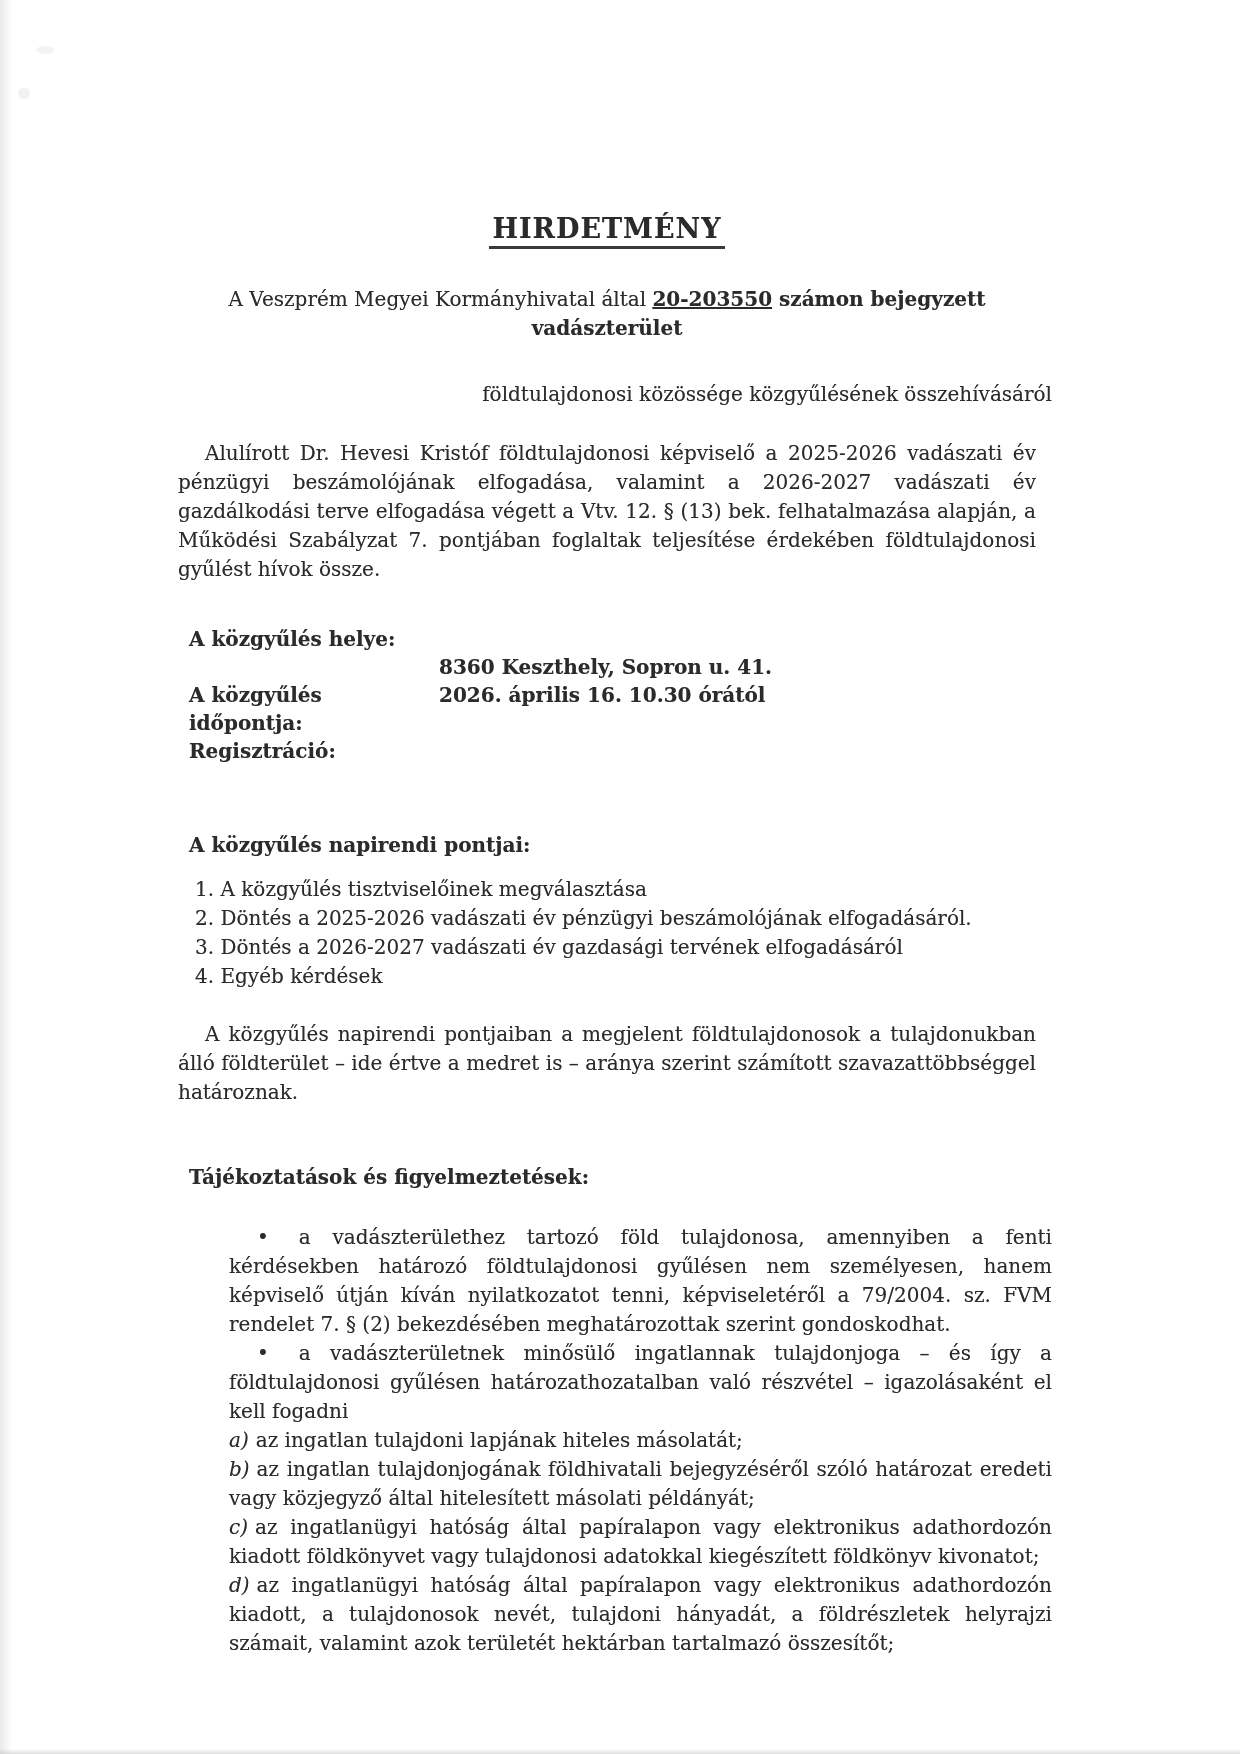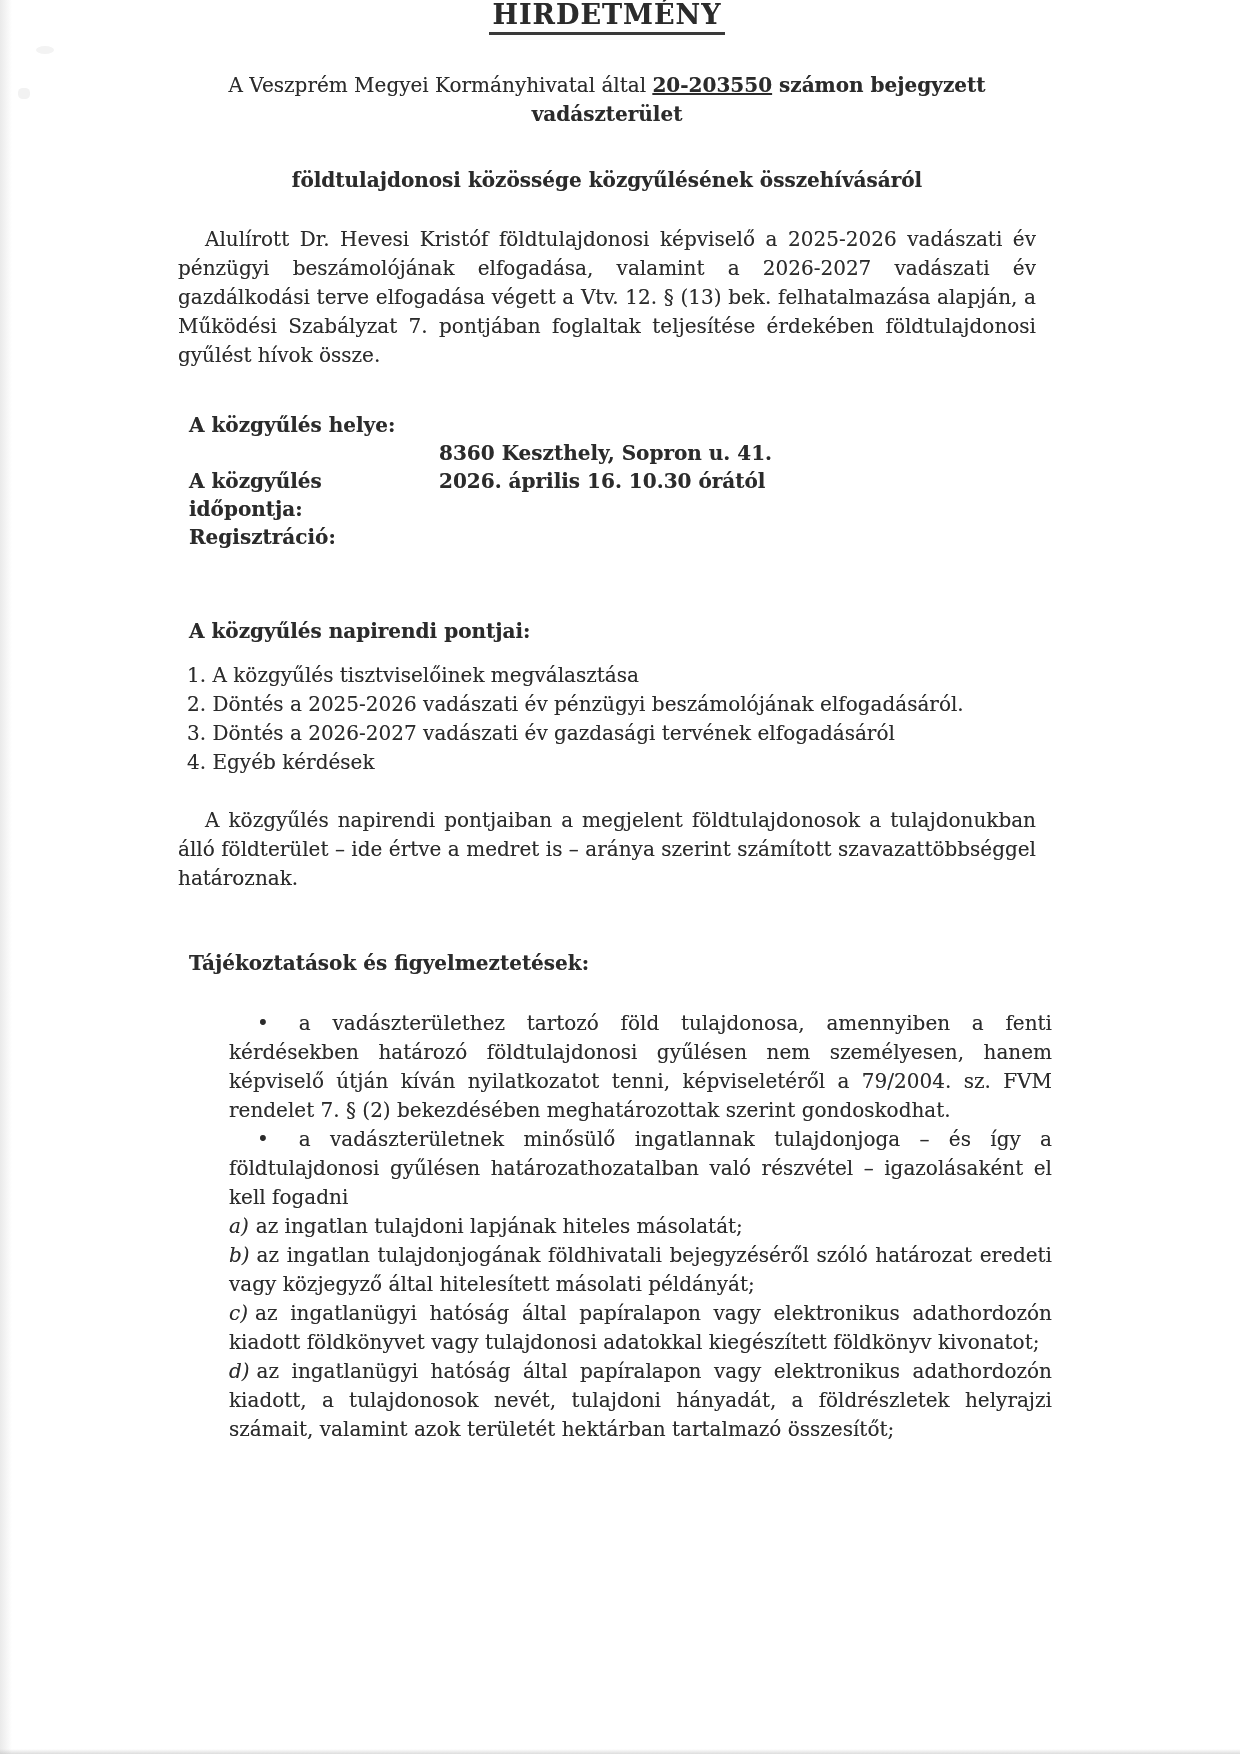--- a/index.html
+++ b/index.html
@@ -37,55 +37,55 @@
 
   .content {
     position: absolute;
     left: 162px;
     top: 0;
     width: 890px;
     font-size: 20px;
     line-height: 29px;
   }
 
-  .doc-title-row { text-align: center; }
+  .doc-title-row { text-align: center; padding-top: 214px; }
   .doc-title {
     display: inline-block;
     font-size: 27px;
     line-height: 30px;
     font-weight: 700;
     letter-spacing: 1px;
     padding: 0 3px 2px 3px;
     border-bottom: 3px solid #3a3a3a;
   }
 
   .intro-line { margin-top: 36px; text-align: center; }
   .registry-code { font-weight: 700; text-decoration: underline; }
   .intro-bold { font-weight: 700; }
 
-  .subtitle { margin-top: 37px; text-align: center; font-weight: 700; }
+  .subtitle { margin-top: 37px; text-align: right; font-weight: 400; }
 
   .para { text-align: justify; margin: 16px; }
   .para-opening { margin-top: 30px; text-indent: 27px; }
 
   .details {
     margin-top: 41px;
     margin-left: 27px;
     font-weight: 700;
     line-height: 28px;
   }
   .detail-row { display: flex; }
   .detail-label { flex: 0 0 250px; }
   .detail-value { flex: 1; }
 
   .section-heading { font-weight: 700; margin: 0 0 0 27px; }
   .heading-agenda { margin-top: 66px; }
   .heading-notices { margin-top: 56px; }
 
-  .agenda-list { margin-top: 15px; margin-left: 25px; }
+  .agenda-list { margin-top: 15px; margin-left: 33px; }
   .agenda-item { line-height: 29px; }
 
   .para-voting { margin-top: 29px; text-indent: 27px; }
 
   .notices {
     margin-top: 31px;
     margin-left: 67px;
     text-align: justify;
   }
   .bullet-para { margin: 0; }

